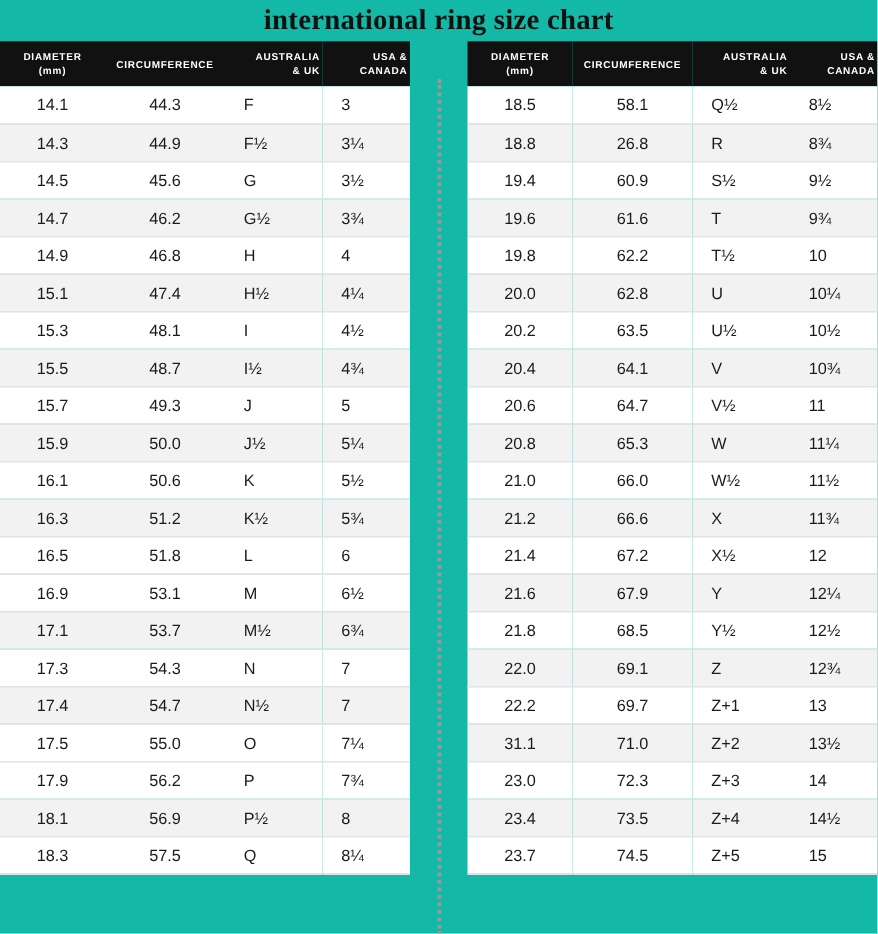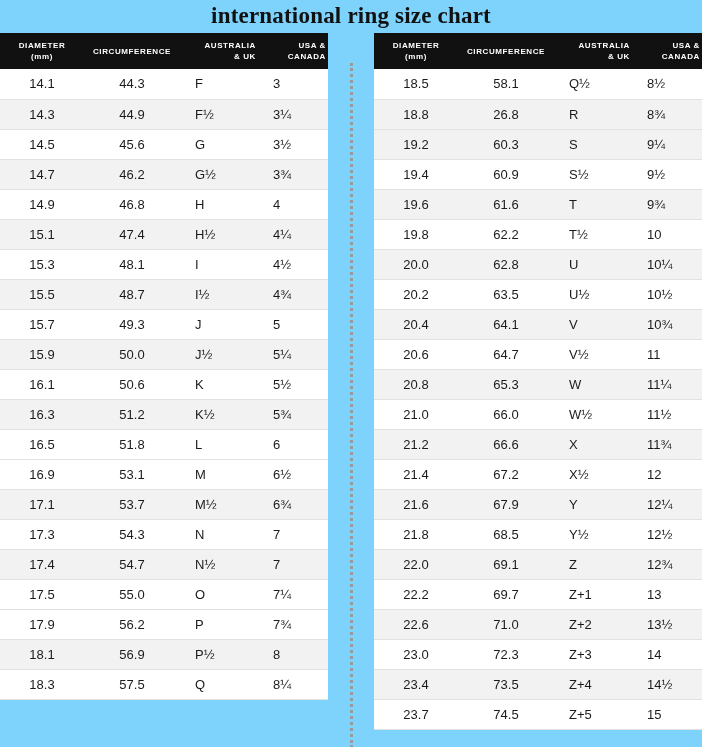--- a/index.html
+++ b/index.html
@@ -8,21 +8,21 @@
     padding: 0;
     width: 702px;
     height: 747px;
     background: #ffffff;
     font-family: "Liberation Sans", sans-serif;
   }
   #page {
     position: relative;
     width: 702px;
     height: 747px;
-    background: #7dd3fc;
+    background: #14b8a6;
     overflow: hidden;
   }
   #title {
     text-align: center;
     font-family: "Liberation Serif", serif;
     font-weight: bold;
     font-size: 23px;
     line-height: 28px;
     letter-spacing: 0.2px;
     color: #111111;
@@ -304,26 +304,20 @@
               <td>58.1</td>
               <td class="left">Q½</td>
               <td class="left">8½</td>
             </tr>
             <tr class="alt">
               <td>18.8</td>
               <td>26.8</td>
               <td class="left">R</td>
               <td class="left">8¾</td>
             </tr>
-            <tr class="alt">
-              <td>19.2</td>
-              <td>60.3</td>
-              <td class="left">S</td>
-              <td class="left">9¼</td>
-            </tr>
             <tr>
               <td>19.4</td>
               <td>60.9</td>
               <td class="left">S½</td>
               <td class="left">9½</td>
             </tr>
             <tr class="alt">
               <td>19.6</td>
               <td>61.6</td>
               <td class="left">T</td>
@@ -401,21 +395,21 @@
               <td class="left">Z</td>
               <td class="left">12¾</td>
             </tr>
             <tr>
               <td>22.2</td>
               <td>69.7</td>
               <td class="left">Z+1</td>
               <td class="left">13</td>
             </tr>
             <tr class="alt">
-              <td>22.6</td>
+              <td>31.1</td>
               <td>71.0</td>
               <td class="left">Z+2</td>
               <td class="left">13½</td>
             </tr>
             <tr>
               <td>23.0</td>
               <td>72.3</td>
               <td class="left">Z+3</td>
               <td class="left">14</td>
             </tr>

